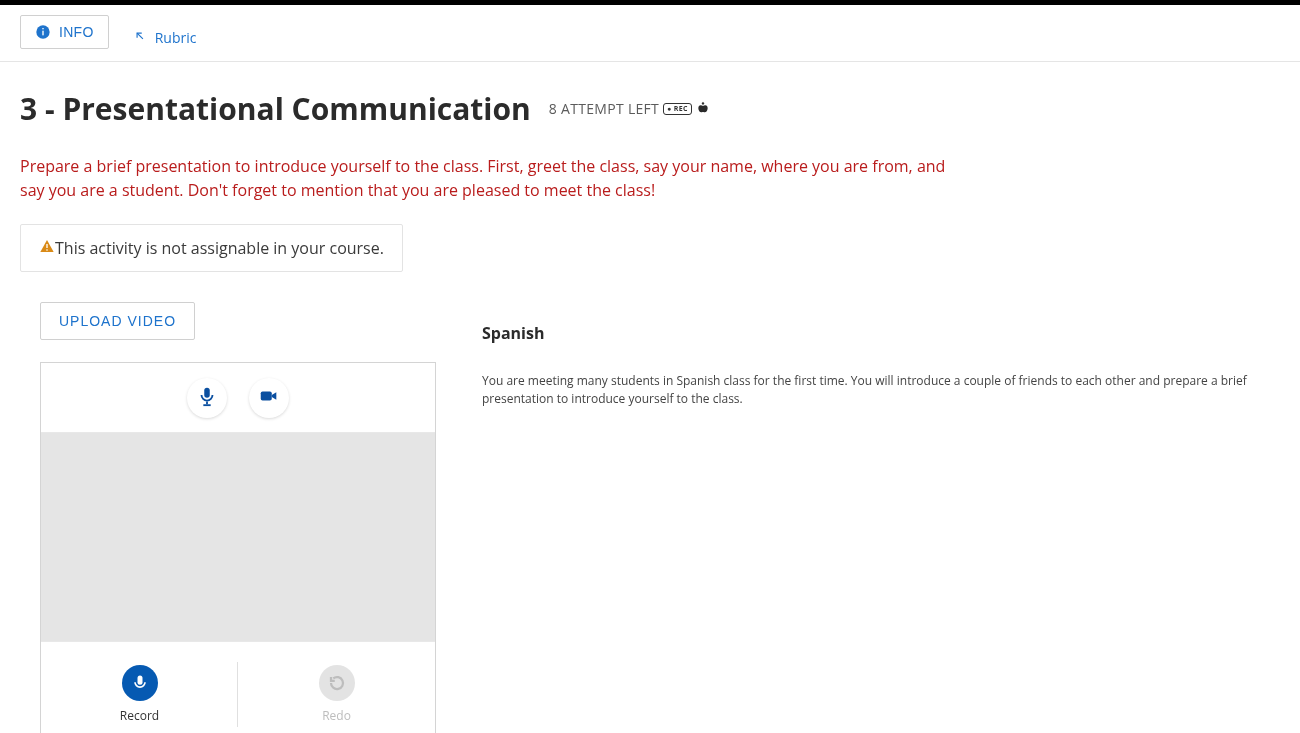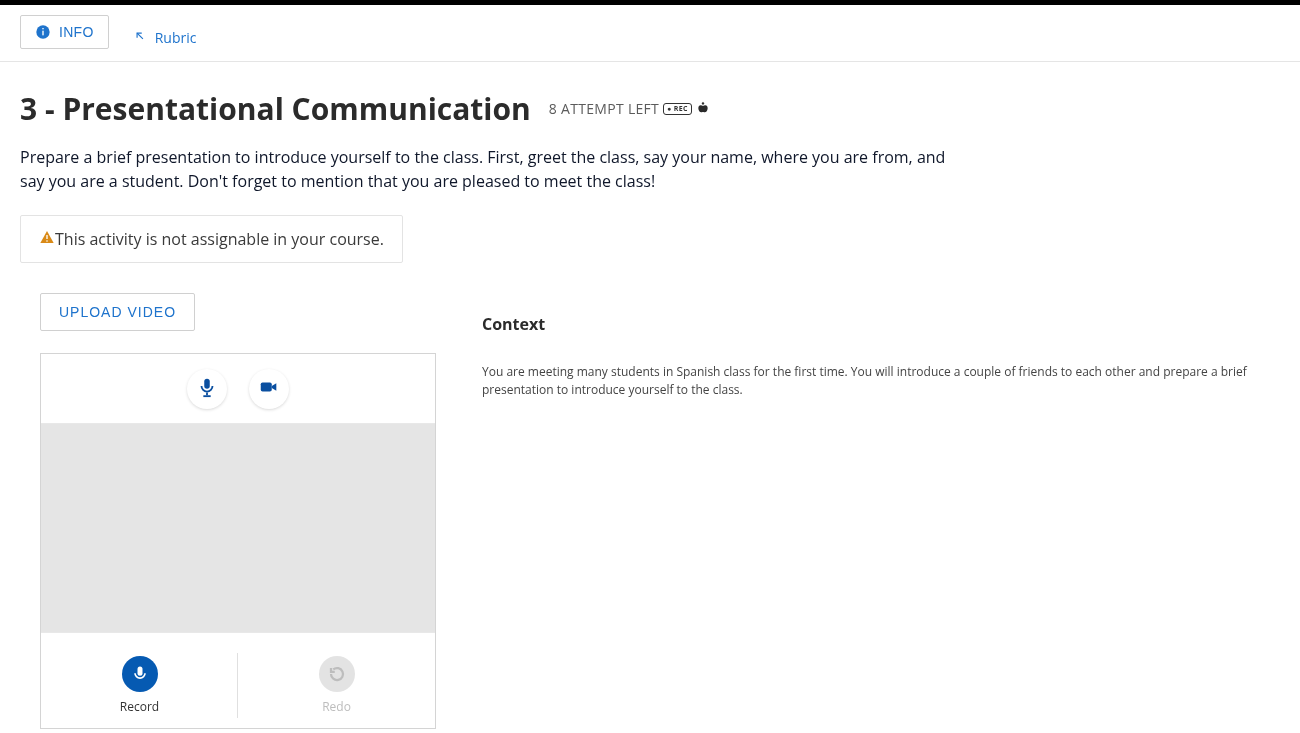--- a/index.html
+++ b/index.html
@@ -73,23 +73,23 @@
     border: 1.5px solid #333;
     border-radius: 3px;
     font-size: 7px;
     line-height: 8px;
     padding: 1px 3px;
     font-weight: 700;
     color: #333;
   }
   .apple-indicator svg { width: 14px; height: 14px; }
   .description {
-    margin-top: 16px;
+    margin-top: 25px;
     font-size: 16px;
-    color: #0f172a;
+    color: #b91c1c;
     line-height: 1.5;
     max-width: 930px;
   }
   .warning-box {
     margin-top: 22px;
     display: inline-flex;
     align-items: center;
     border: 1px solid #e3e3e3;
     padding: 12px 18px;
     border-radius: 2px;
@@ -303,18 +303,18 @@
                   <path d="M4 4v5h5"></path>
                 </svg>
             </div>
             <span class="rc-label">Redo</span>
           </div>
         </div>
       </div>
     </div>
 
     <div class="right-col">
-      <div class="context-heading">Context</div>
+      <div class="context-heading">Spanish</div>
       <p class="context-text">You are meeting many students in Spanish class for the first time. You will introduce a couple of friends to each other and prepare a brief presentation to introduce yourself to the class.</p>
     </div>
 
   </div>
 </div>
 
 </body></html>

